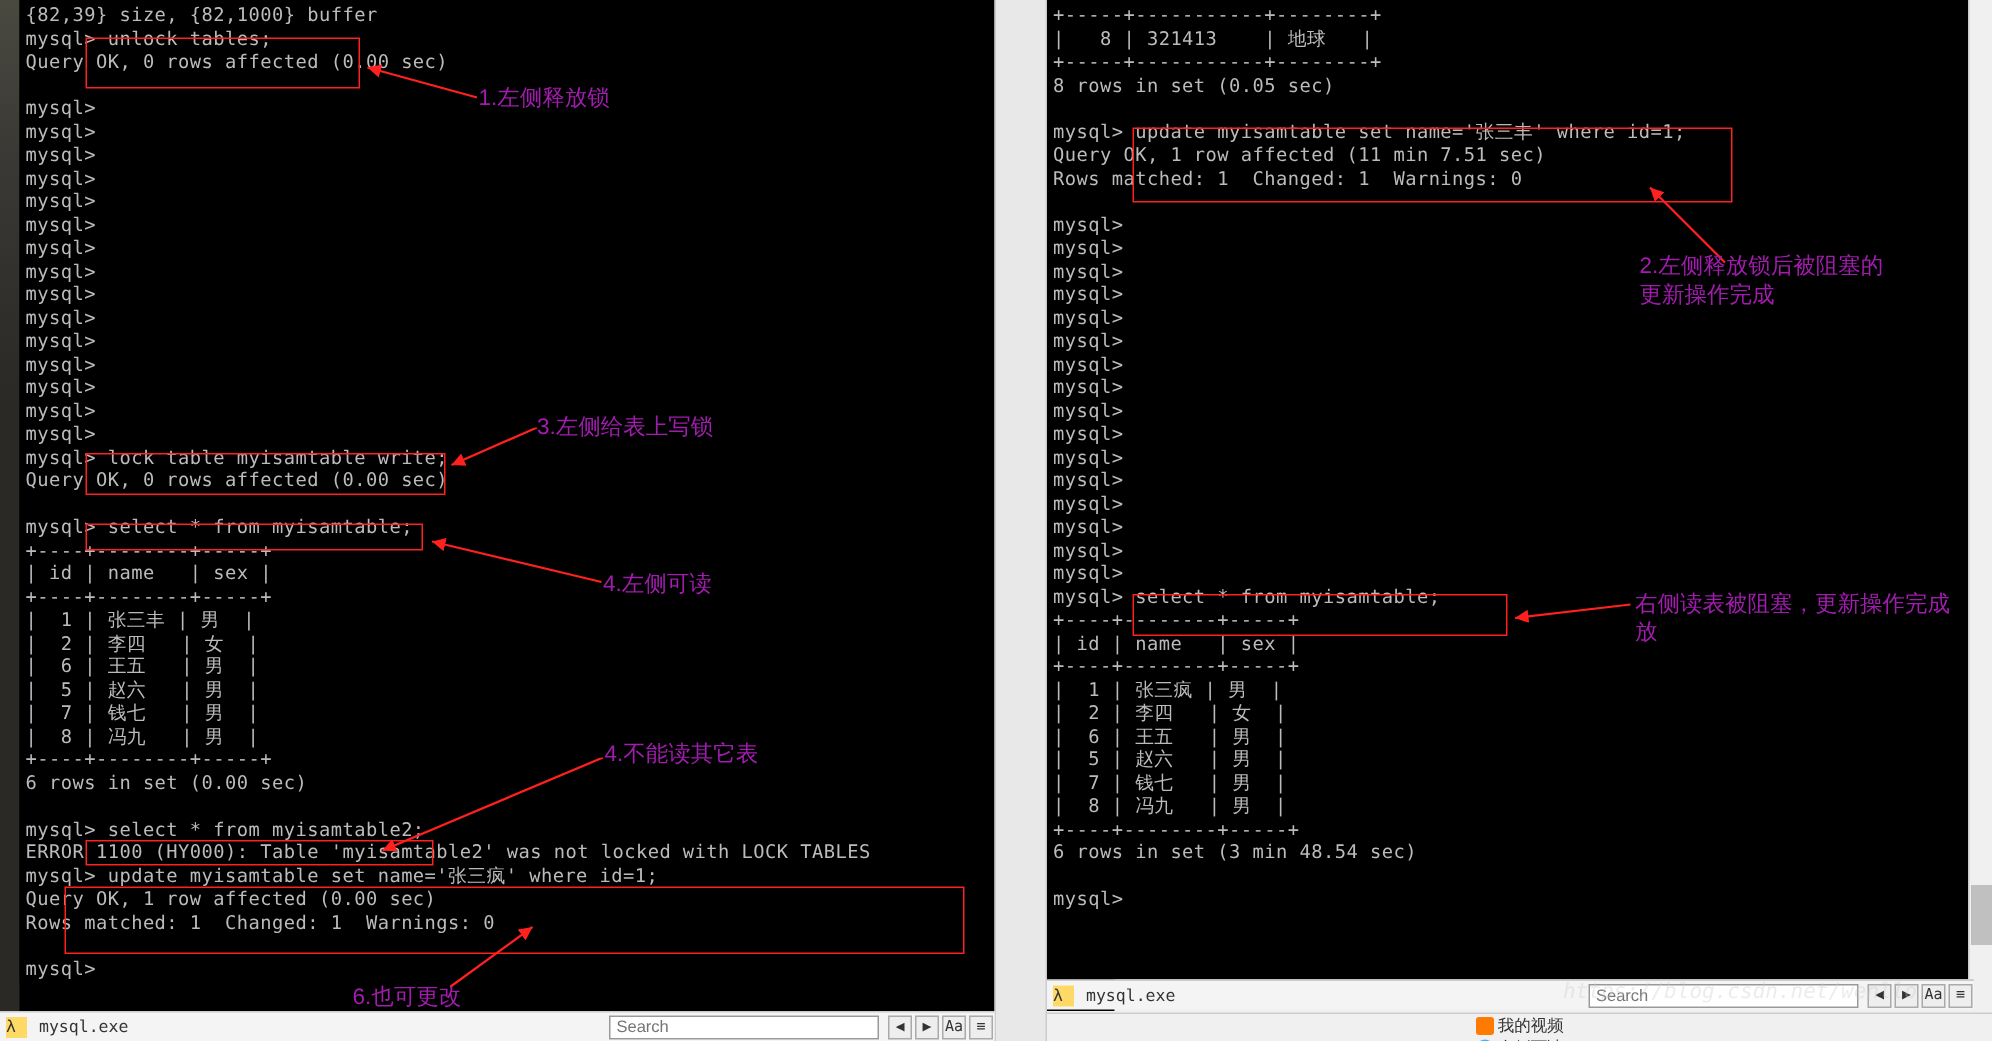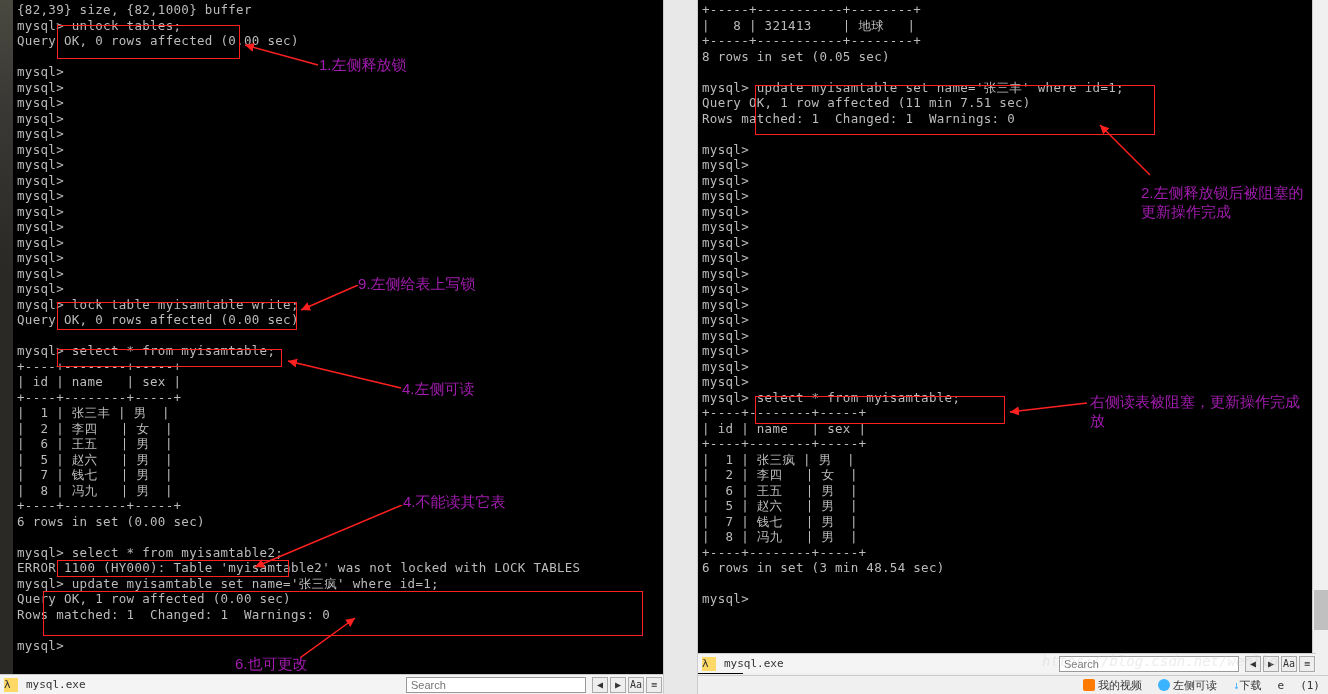--- a/index.html
+++ b/index.html
@@ -10,21 +10,21 @@
 .term-content { padding: 2px 4px; white-space: pre; line-height: 15.5px; font-size: 12.5px; letter-spacing: 0.3px; color: #bbb; }
 .term-left .term-content { background: rgba(0,0,0,0.88); }
 .overlay-bg { position: absolute; left:0; top:0; width:663px; height:674px; background: linear-gradient(180deg, #4a4940 0%, #3a3935 15%, #2a2925 40%, #2a2925 100%); z-index:-1;}
 .statusbar { position: absolute; height: 20px; background: #f4f4f4; border-top: 1px solid #ccc; display: flex; align-items: center; font-size: 11px; color: #333; }
 .sb-left { left: 0; top: 674px; width: 663px; }
 .sb-right { left: 698px; top: 653px; width: 618px; }
 .sb-icon { width: 14px; height: 14px; background: #ffd966; margin: 0 4px; display:inline-block;}
 .sb-title { flex: 1; padding-left: 4px; }
 .sb-search { width: 180px; height: 16px; border: 1px solid #999; background: #fff; font-size: 11px; padding: 0 4px; color: #888; margin-right: 5px;}
 .sb-btn { width: 16px; height: 16px; border: 1px solid #aaa; background: #eee; margin: 0 1px; display:flex; align-items:center; justify-content:center; font-size:10px;}
-.taskbar { position: absolute; left: 698px; top: 675px; width: 630px; height: 19px; background: #f0f0f0; border-top: 1px solid #ccc; display: flex; align-items: center; font-size: 11px; }
+.taskbar { position: absolute; left: 698px; top: 675px; width: 630px; height: 19px; background: #f0f0f0; border-top: 1px solid #ccc; display: flex; align-items: center; font-size: 11px; flex-direction: column; }
 .tb-item { display: flex; align-items: center; margin: 0 8px; color: #333; }
 .tb-icon { width: 12px; height: 12px; margin-right: 3px; }
 .annotation { position: absolute; color: #a21caf; font-family: "Microsoft YaHei", sans-serif; font-size: 15px; z-index: 10; }
 .redbox { position: absolute; border: 1.5px solid #ff2020; z-index: 9; }
 .arrow { position: absolute; z-index: 9; }
 .splitter { position: absolute; left: 663px; top: 0; width: 35px; height: 694px; background: #e8e8e8; border-left: 1px solid #ccc; border-right: 1px solid #ccc; }
 .scrollbar-v { position: absolute; width: 16px; background: #f0f0f0; border-left:1px solid #ccc; }
 .scroll-thumb { background: #c0c0c0; width:14px; margin:1px; }
 .watermark { position: absolute; right: 50px; bottom: 25px; color: rgba(200,200,200,0.35); font-size: 14px; font-style: italic;}
 </style>
@@ -166,23 +166,23 @@
 
 <div class="redbox" style="left:57px; top:25px; width:183px; height:34px;"></div>
 <div class="redbox" style="left:57px; top:302px; width:240px; height:28px;"></div>
 <div class="redbox" style="left:57px; top:349px; width:225px; height:18px;"></div>
 <div class="redbox" style="left:57px; top:560px; width:232px; height:17px;"></div>
 <div class="redbox" style="left:43px; top:591px; width:600px; height:45px;"></div>
 <div class="redbox" style="left:755px; top:85px; width:400px; height:50px;"></div>
 <div class="redbox" style="left:755px; top:396px; width:250px; height:28px;"></div>
 
 <div class="annotation" style="left:319px; top:56px;">1.左侧释放锁</div>
-<div class="annotation" style="left:1093px; top:184px; white-space:pre;margin-left:48px;">2.左侧释放锁后被阻塞的
+<div class="annotation" style="left:1093px; top:168px; white-space:pre;">2.左侧释放锁后被阻塞的
 更新操作完成</div>
-<div class="annotation" style="left:358px; top:275px;">9.左侧给表上写锁</div>
+<div class="annotation" style="left:358px; top:275px;">3.左侧给表上写锁</div>
 <div class="annotation" style="left:402px; top:380px;text-align:center;">4.左侧可读</div>
 <div class="annotation" style="left:403px; top:493px;">4.不能读其它表</div>
 <div class="annotation" style="left:235px; top:655px;">6.也可更改</div>
 <div class="annotation" style="left:1090px; top:393px; white-space:pre;">右侧读表被阻塞，更新操作完成
 放</div>
 
 <svg class="arrow" style="left:240px; top:40px; width:80px; height:30px;">
     <defs>
       <marker id="ah" markerWidth="8" markerHeight="8" refX="6" refY="3" orient="auto">
         <path d="M0,0 L6,3 L0,6 Z" fill="#ff2020"></path>

